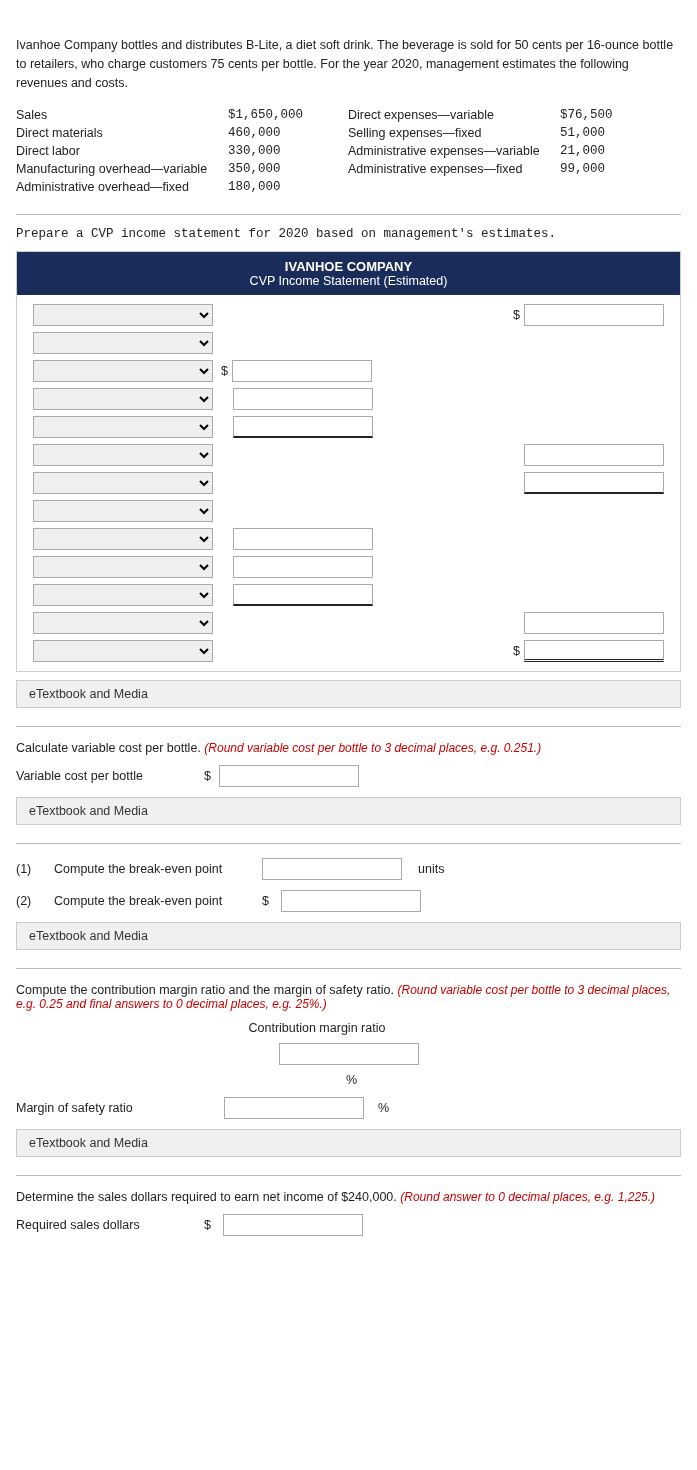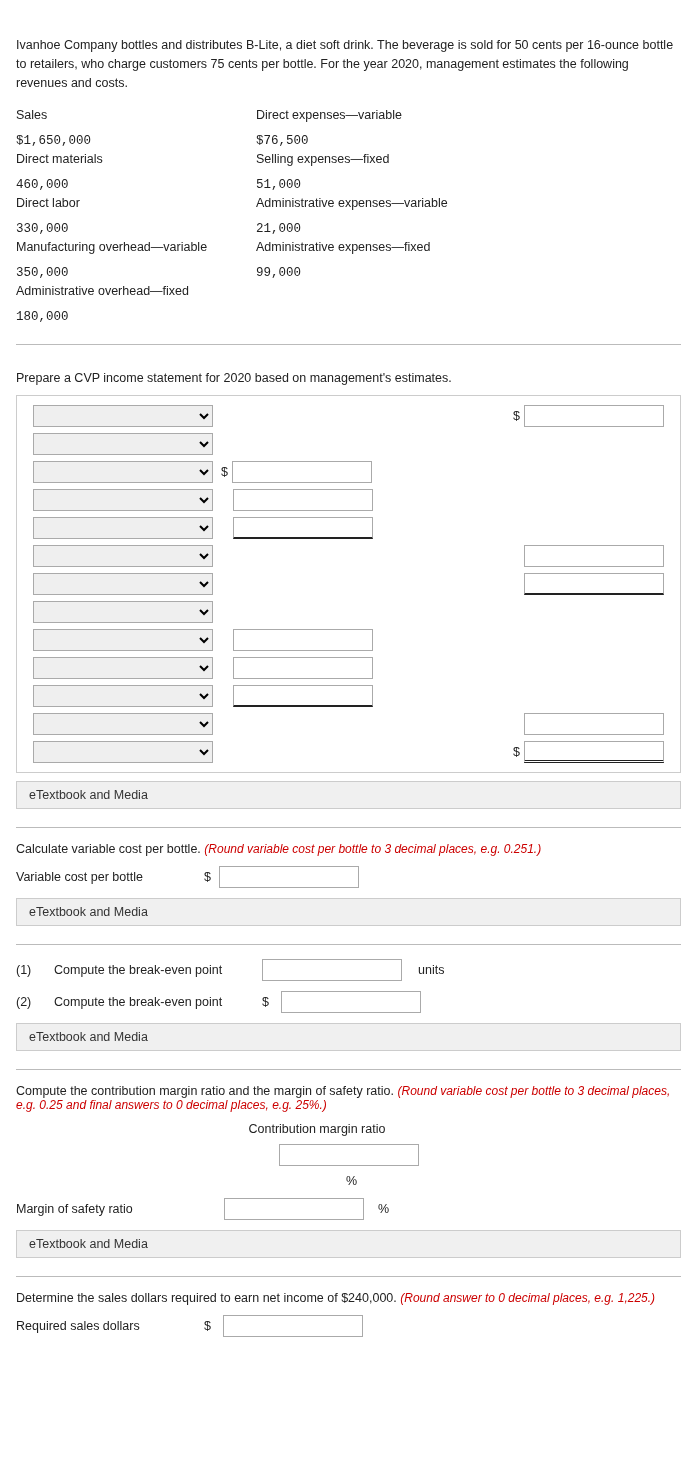--- a/index.html
+++ b/index.html
@@ -16,25 +16,25 @@
       line-height: 1.5;
       margin-bottom: 16px;
       margin-top: 20px;
     }
     .data-table {
       display: flex;
       gap: 40px;
       margin-bottom: 20px;
     }
     .data-col { display: flex; flex-direction: column; gap: 4px; }
-    .data-row { display: flex; gap: 12px; flex-direction: column; }
+    .data-row { display: flex; gap: 12px; }
     .data-label { min-width: 200px; font-size: 12.5px; }
     .data-value { min-width: 80px; text-align: left; font-size: 12.5px; font-family: Liberation Mono, monospace; }
     hr { border: none; border-top: 1px solid #bbb; margin: 12px 0; }
-    .section-title { font-size: 12.5px; margin: 26px 0 10px 0; }
+    .section-title { font-size: 12.5px; margin: 12px 0 10px 0; font-family: Liberation Mono, monospace; }
     .etextbook-bar {
       background: #f0f0f0;
       border: 1px solid #ccc;
       padding: 6px 12px;
       font-size: 12.5px;
       margin-top: 8px;
       color: #333;
     }
     .section-block { margin-bottom: 18px; }
     .red-note { color: #c00; font-style: italic; font-size: 12px; }
@@ -89,20 +89,24 @@
   </div>
 </div>
 
 <hr>
 
 <div class="section-block">
   <p class="section-title">Prepare a CVP income statement for 2020 based on management's estimates.</p>
 
   <div style="border:1px solid #ccc;">
 
+    <div style="background:#1a2d5a;color:#fff;text-align:center;padding:7px 0;">
+      <div style="font-weight:bold;font-size:13px;">IVANHOE COMPANY</div>
+      <div style="font-size:12.5px;">CVP Income Statement (Estimated)</div>
+    </div>
 
     <div style="padding:6px 16px;">
 
       <div style="display:flex;align-items:center;padding:3px 0;">
         <select style="width:180px;height:22px;border:1px solid #aaa;font-size:12px;">
           <option value=""></option>
         </select>
         <div style="margin-left:auto;display:flex;align-items:center;gap:4px;">
           <span style="font-size:12.5px;">$</span>
           <input type="text" style="width: 140px; height: 22px; border: 1px solid rgb(170, 170, 170); font-size: 12px; padding: 0px 4px;">

